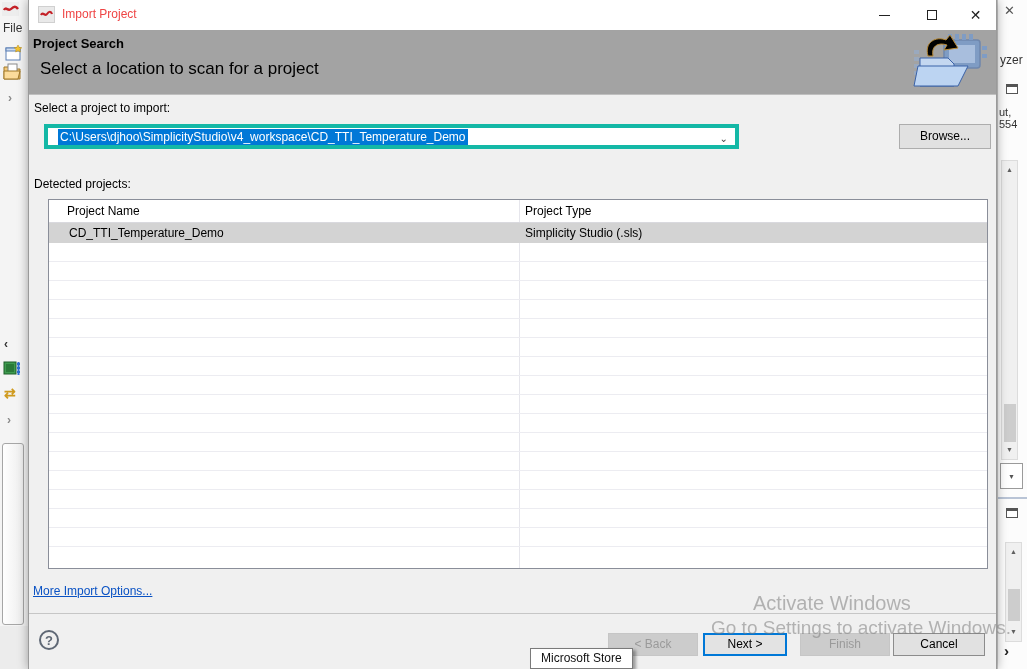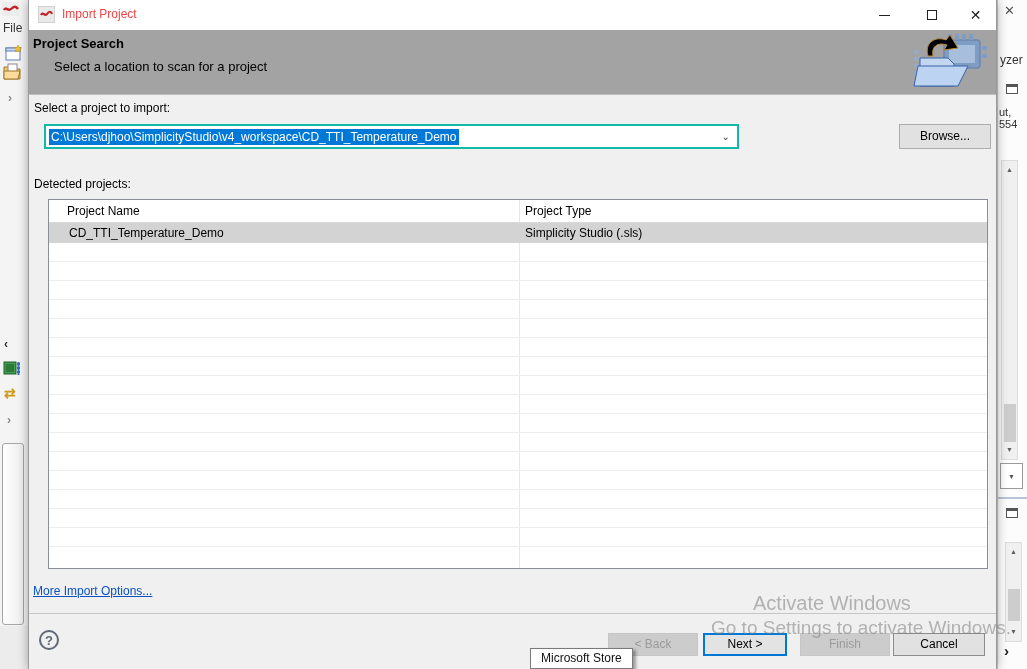--- a/index.html
+++ b/index.html
@@ -27,29 +27,29 @@
   #titlebar { position:absolute; left:0; top:0; width:100%; height:30px; background:#ffffff; }
   #title-icon { position:absolute; left:9px; top:6px; width:17px; height:17px; background:#e9e9e9; border:1px solid #d0d0d0; }
   #title-text { position:absolute; left:33px; top:7px; font-size:12px; color:#ef4444; }
   .winctl { position:absolute; top:0; width:45px; height:30px; display:flex; align-items:center; justify-content:center; color:#222; }
   #btn-min { left:833px; } #btn-max { left:880px; } #btn-close { left:924px; font-size:14px; }
   #btn-min span { display:block; width:11px; height:1px; background:#222; }
   #max-box { width:10px; height:10px; border:1px solid #222; }
 
   #wiz-header { position:absolute; left:0; top:30px; width:100%; height:65px; background:#a3a3a3; border-bottom:1px solid #bfbfbf; }
   #wiz-title { position:absolute; left:4px; top:6px; font-size:13px; font-weight:bold; }
-  #wiz-subtitle { position:absolute; left:25px; top:29px; font-size:13px; }
+  #wiz-subtitle { position:absolute; left:11px; top:29px; font-size:17px; }
   #wiz-image { position:absolute; left:877px; top:2px; width:82px; height:60px; }
 
   .lbl { position:absolute; font-size:12px; color:#000; }
   #lbl-select { left:5px; top:101px; }
   #lbl-detected { left:5px; top:177px; }
 
   #combo { position:absolute; left:15px; top:124px; width:695px; height:25px; background:#fff;
-      border:2px solid #14b8a6; display:flex; align-items:center; padding-left:3px; }
+      border:4px solid #14b8a6; display:flex; align-items:center; padding-left:10px; }
   #combo .sel { background:#0078d7; color:#fff; padding:1px 2px; white-space:nowrap; font-size:12px; }
   #combo-chevron { position:absolute; right:7px; top:5px; color:#444; font-size:10px; }
   #btn-browse { position:absolute; left:870px; top:124px; width:92px; height:25px; background:#e1e1e1;
       border:1px solid #adadad; font-size:12px; text-align:center; line-height:23px; }
 
   #ptable { position:absolute; left:19px; top:199px; width:940px; height:370px; background:#fff; border:1px solid #8a8e99; }
   #col-divider { position:absolute; left:470px; top:0; width:1px; height:100%; background:#e6e6ec; }
   .trow { position:relative; width:100%; display:flex; }
   .thead { height:23px; border-bottom:1px solid #d9d9de; align-items:center;justify-content:center; }
   .thead .tcell { font-size:12px; }

